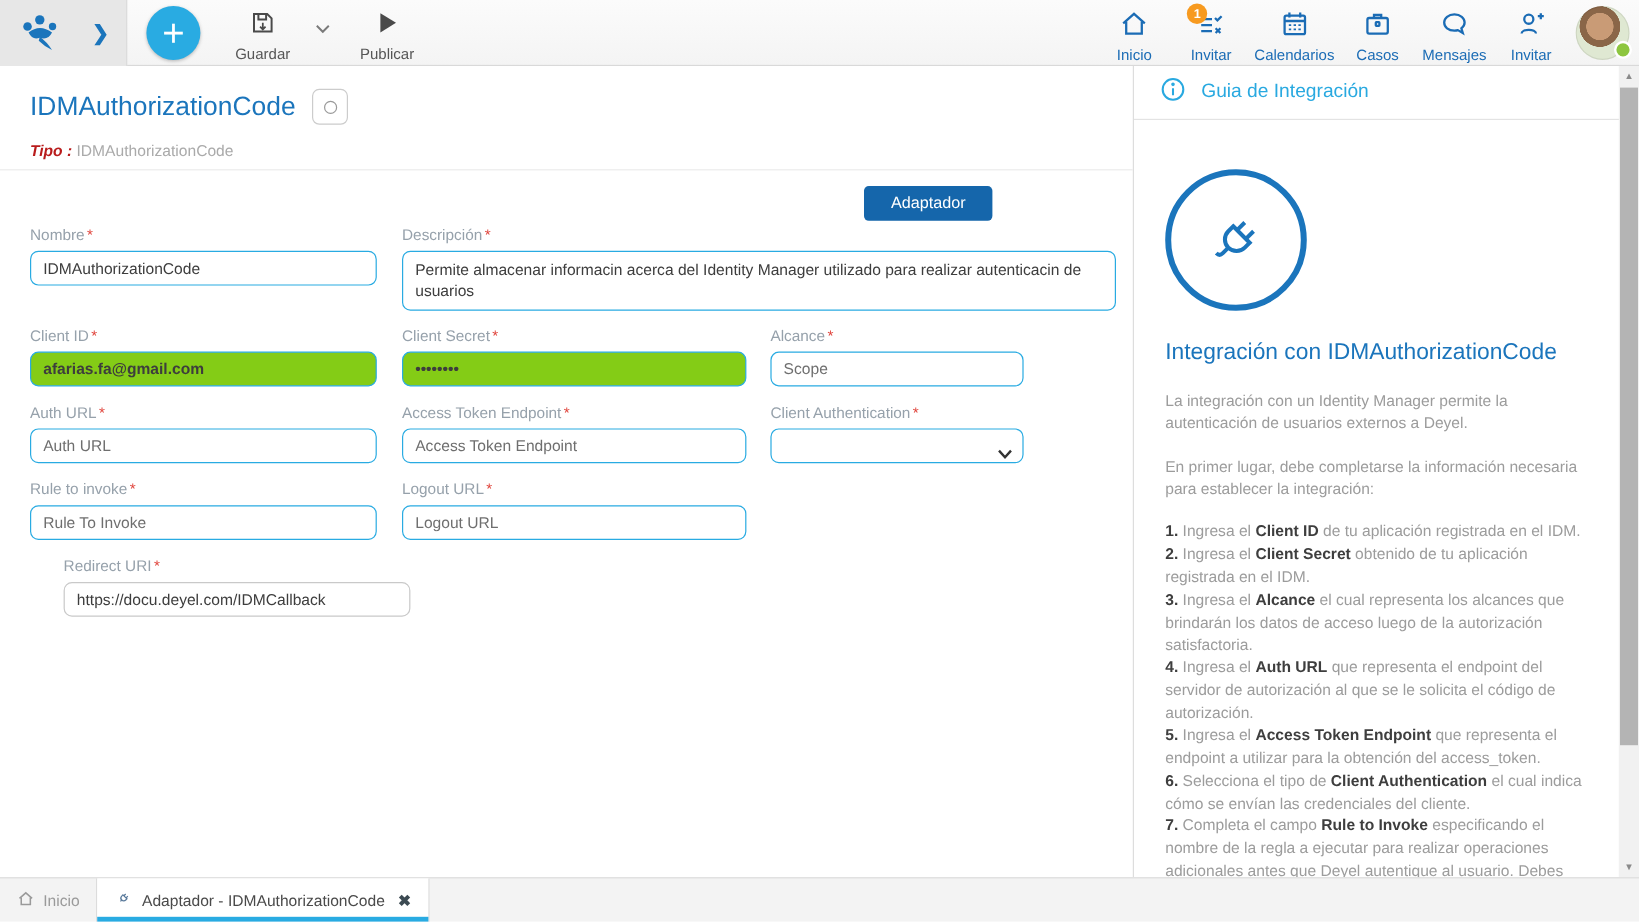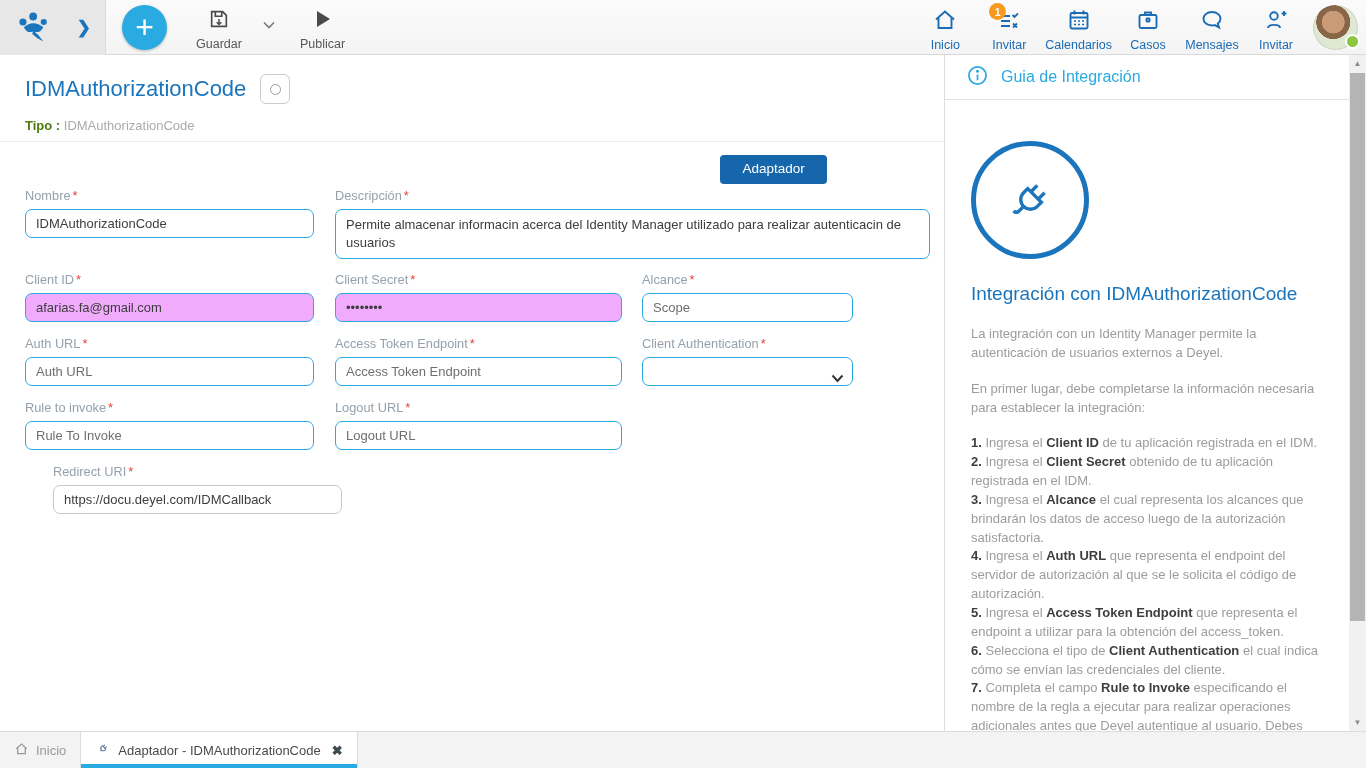--- a/index.html
+++ b/index.html
@@ -40,42 +40,42 @@
 
   
   .main { position:absolute; top:55px; left:0; width:945px; bottom:37px;
     background:#fff; border-right:1px solid #ddd; }
   .title-row { position:absolute; left:25px; top:19px; display:flex; align-items:center; gap:14px; }
   .page-title { color:#1b75bc; font-size:22px; }
   .title-toggle { width:30px; height:30px; border:1px solid #ccc; border-radius:6px;
     background:#fff; display:flex; align-items:center; justify-content:center; cursor:pointer; }
   .title-toggle .circ { width:11px; height:11px; border:1.6px solid #9a9a9a; border-radius:50%; }
   .tipo-row { position:absolute; left:25px; top:63px; font-size:13px; }
-  .tipo-label { color:#4d7c0f; font-weight:bold; }
+  .tipo-label { color:#b91c1c; font-weight:bold;font-style:italic; }
   .tipo-value { color:#aaa; }
   .main-divider { position:absolute; left:0; right:0; top:86px; border-bottom:1px solid #ececec; }
   .im-logo { position:absolute; right:28px; top:14px; display:flex; align-items:center; gap:10px; }
   .im-circle { width:47px; height:47px; border-radius:50%;
     background:linear-gradient(135deg,#2fa9e1,#1464a7); display:flex; align-items:center; justify-content:center; }
   .im-text { color:#3f3f3f; font-weight:bold; font-size:17px; line-height:1.12; }
 
   .seg-tabs { position:absolute; right:15px; top:100px; display:flex; font-size:13.5px; }
   .seg { padding:6px 22px; cursor:pointer; }
   .seg.active { background:#1566ab; color:#fff; border-radius:4px; }
   .seg.idle { background:#f7f7f7; color:#1566ab; border:1px solid #e3e3e3;
     border-radius:0 4px 4px 0; margin-left:-3px; z-index:-1; padding-left:25px; }
 
   .field { position:absolute; }
   .field label { display:block; font-size:12.8px; color:#96a1ab; margin-bottom:6px; }
   .req { color:#e0443c; margin-left:2px; }
   .inp { width:100%; height:29px; border:1px solid #29abe2; border-radius:7px;
     padding:0 10px; font-size:13px; color:#3d3d3d; background:#fff; outline:none;
     font-family:"Liberation Sans", sans-serif; }
   .inp::placeholder, textarea::placeholder { color:#555; opacity:.85; }
-  .inp.autofill { background:#f0abfc; }
+  .inp.autofill { background:#84cc16;font-weight:bold; }
   .inp.gray { border-color:#c9c9c9; }
   textarea.inp { height:50px; padding:6px 10px; resize:none; line-height:1.35; }
   .selwrap { position:relative; }
   select.inp { appearance:none; -webkit-appearance:none; cursor:pointer; }
   .sel-caret { position:absolute; right:9px; top:7px; pointer-events:none; color:#333; }
 
   #f-nombre   { left:25px;  top:133px; width:289px; }
   #f-desc     { left:335px; top:133px; width:595px; }
   #f-clientid { left:25px;  top:217px; width:289px; }
   #f-secret   { left:335px; top:217px; width:287px; }

